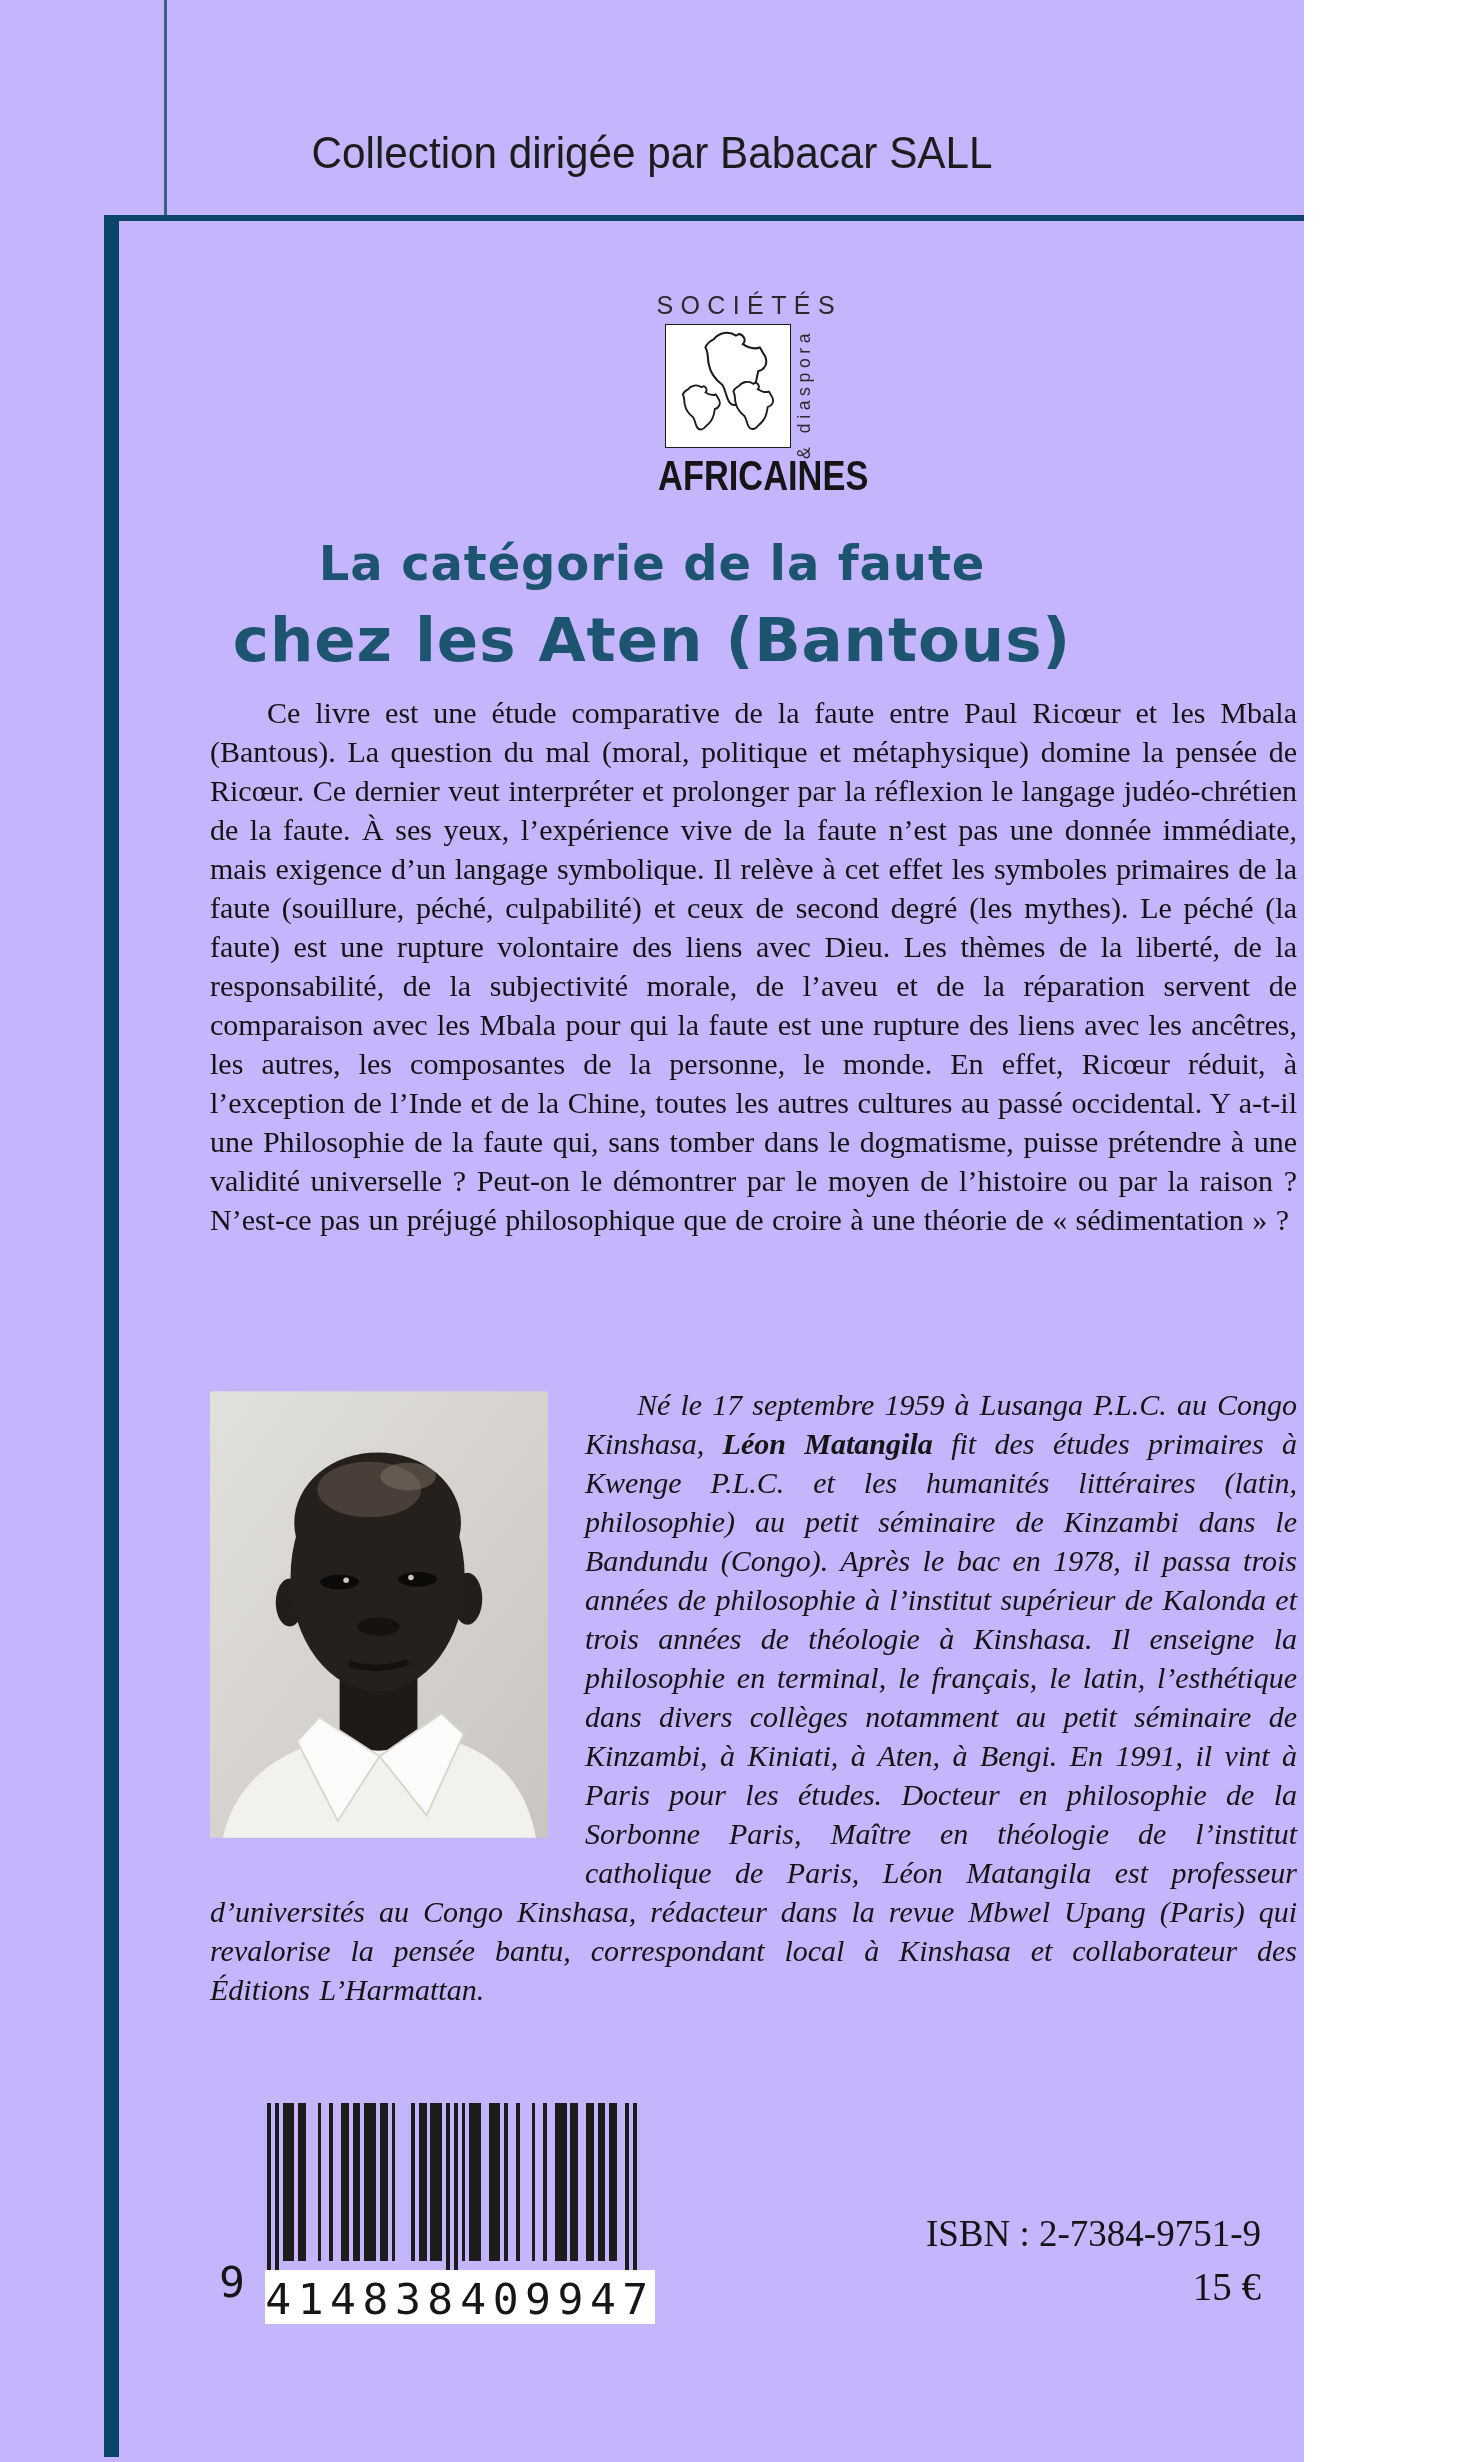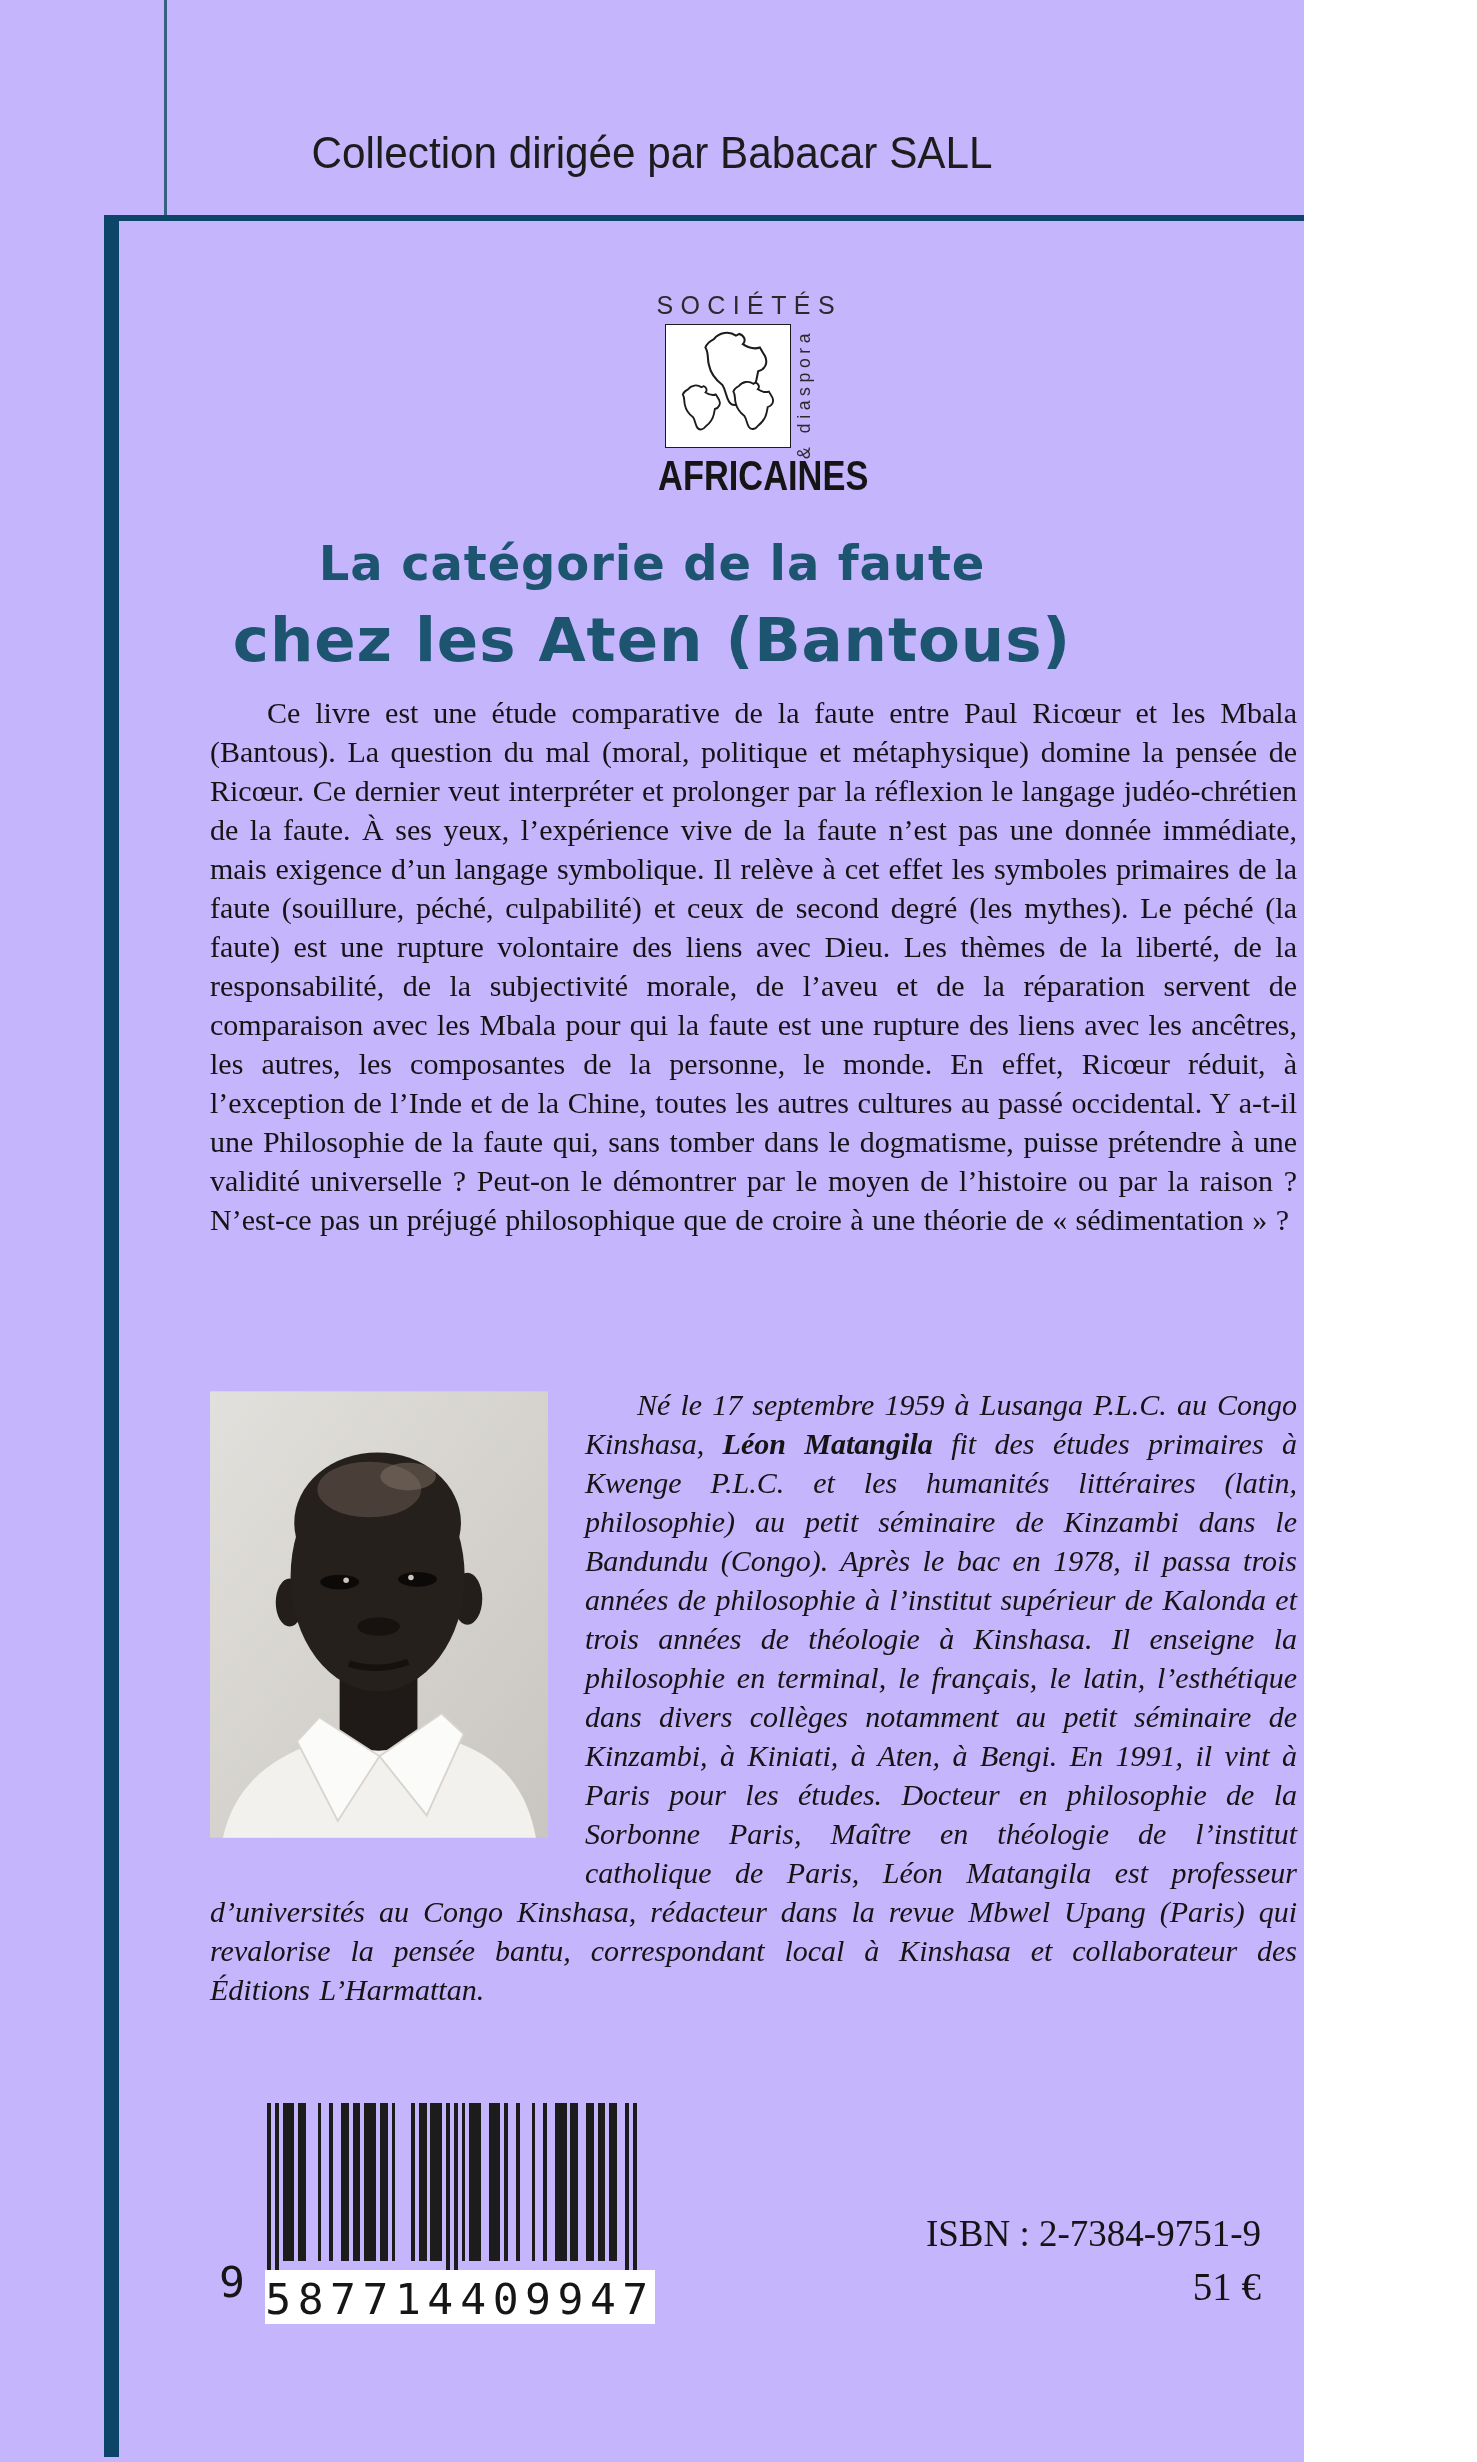--- a/index.html
+++ b/index.html
@@ -224,22 +224,22 @@
         <div class="bc-module on"></div>
         <div class="bc-module on"></div>
         <div class="bc-module"></div>
         <div class="bc-module"></div>
         <div class="bc-module on guard"></div>
         <div class="bc-module guard"></div>
         <div class="bc-module on guard"></div>
       </div>
     <div class="bc-digits">
       <span class="bc-digit9">9</span>
-      <span class="bc-g">587714</span>
+      <span class="bc-g">414838</span>
       <span class="bc-g">409947</span>
     </div>
   </div>
 
   <div class="isbn">ISBN : 2-7384-9751-9</div>
-  <div class="price">51 €</div>
+  <div class="price">15 €</div>
 
 </div>
 
 
 </body></html>

